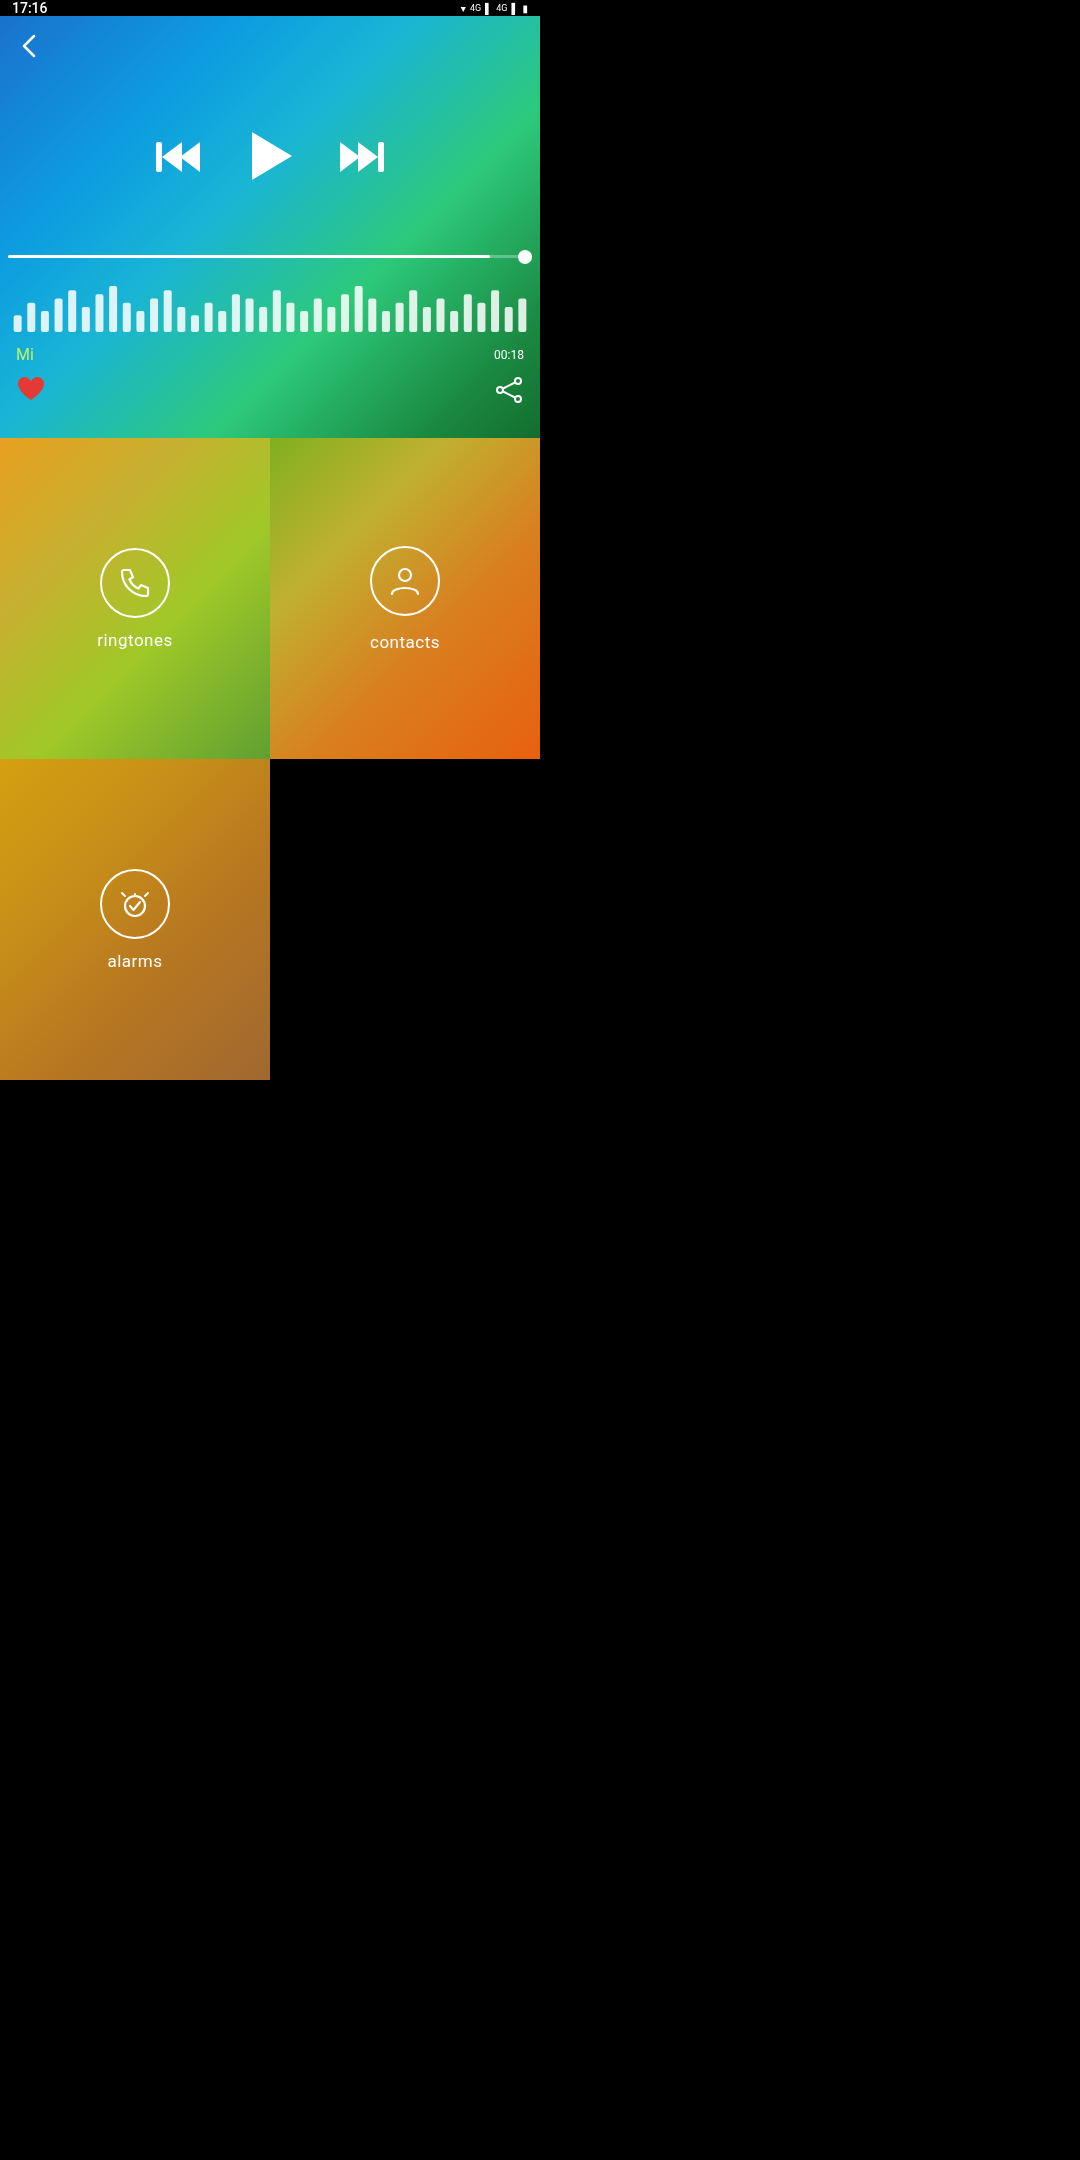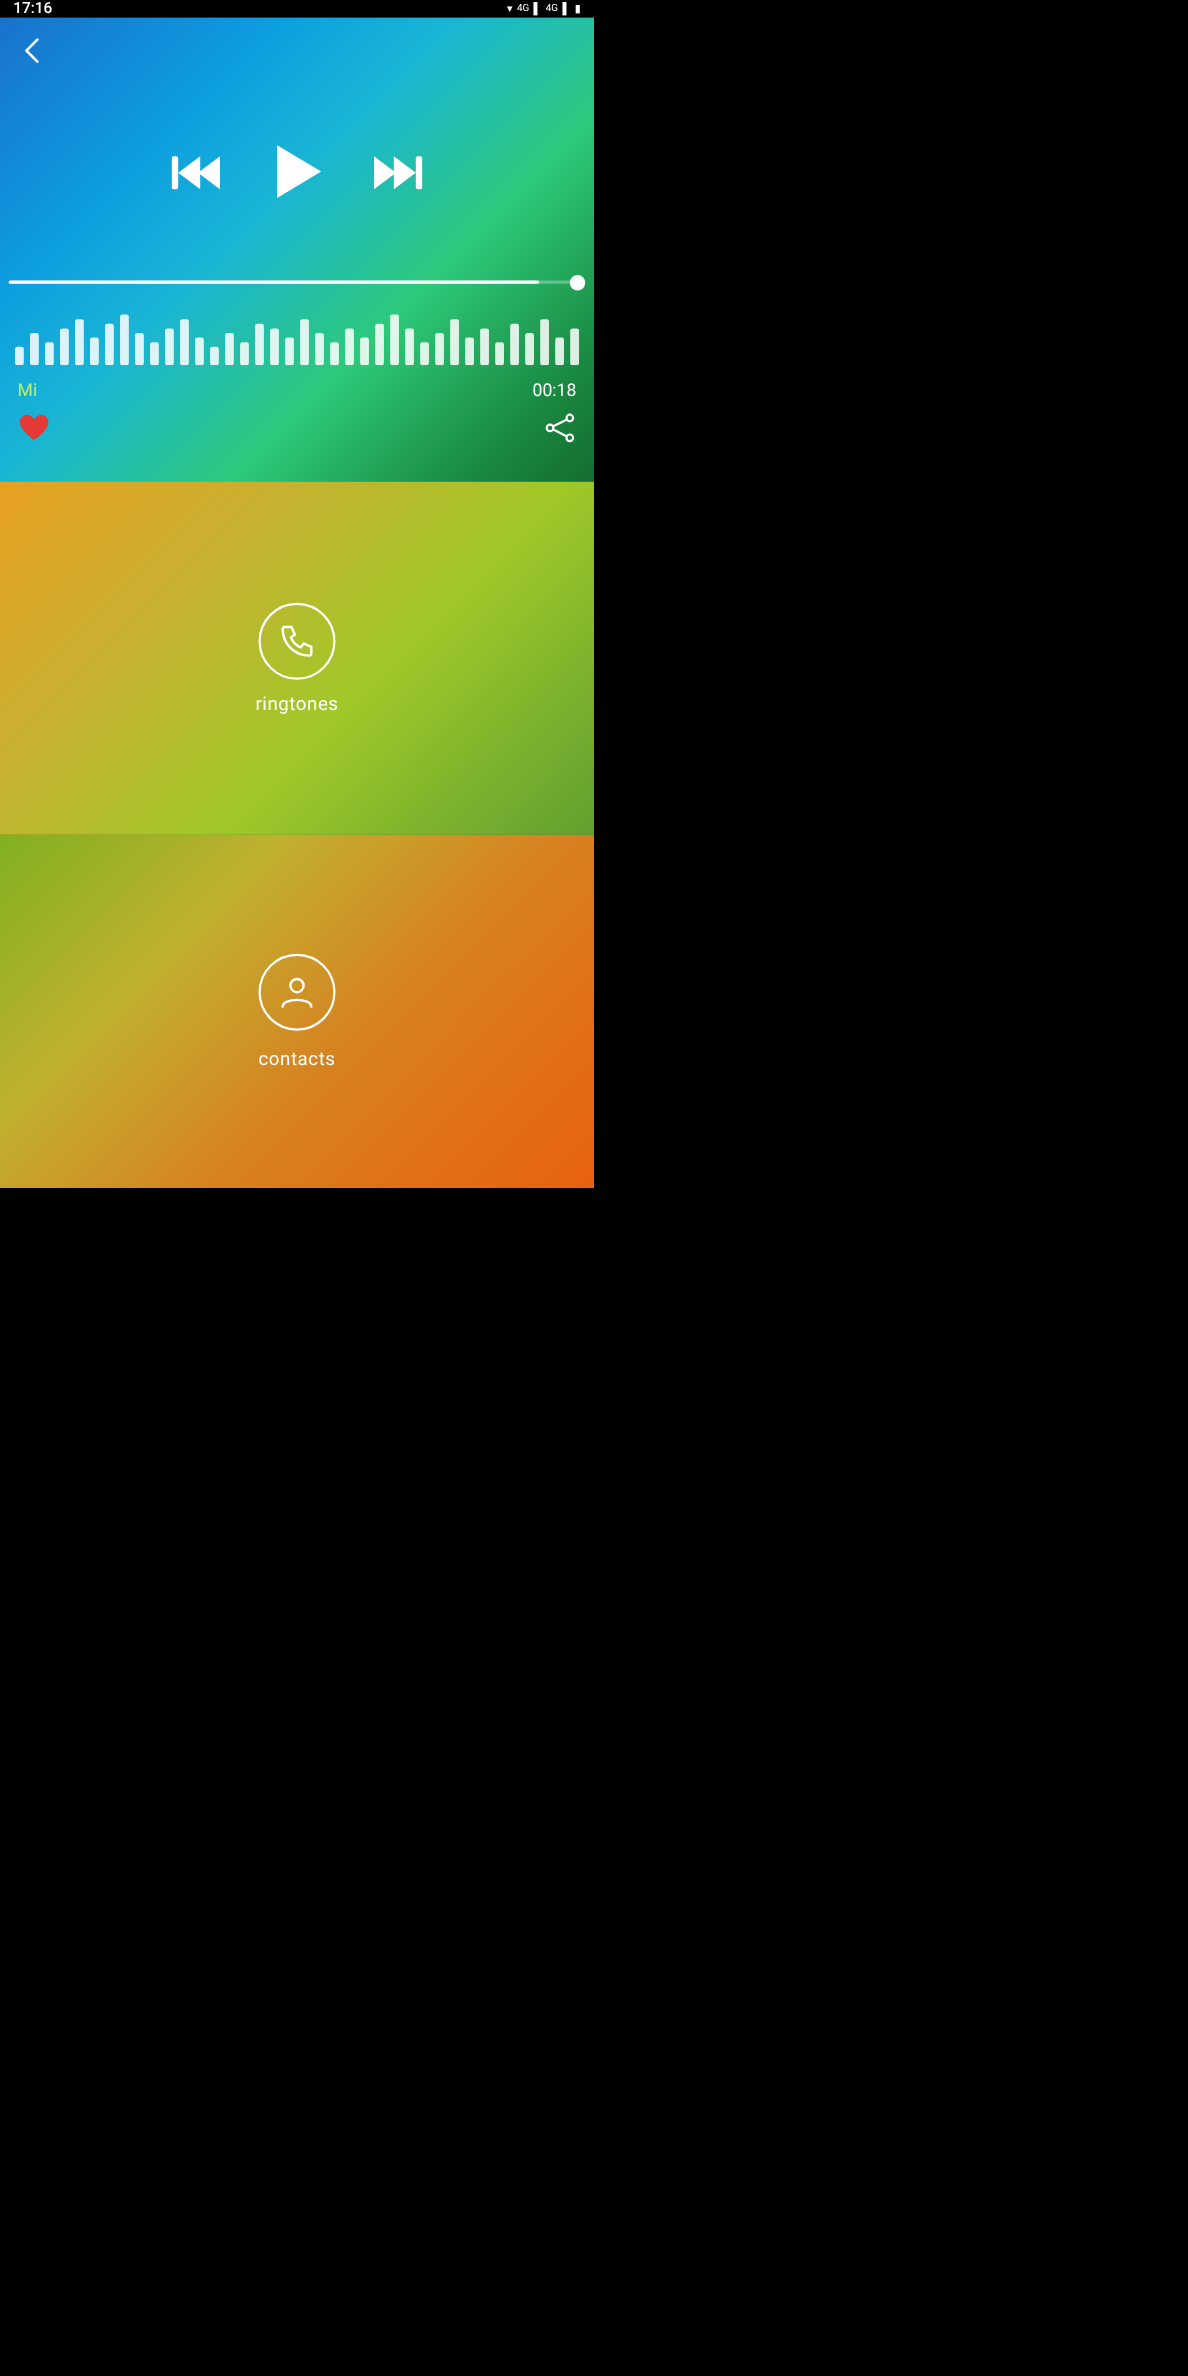--- a/index.html
+++ b/index.html
@@ -141,21 +141,21 @@
       align-items: center;
       justify-content: space-between;
     }
     #track-name {
       color: #bef264;
       font-size: 16px;
       font-weight: 400;
     }
     #track-duration {
       color: #fff;
-      font-size: 16px;
+      font-size: 12px;
     }
 
     
     #track-actions {
       position: absolute;
       top: 375px; left: 0; right: 0;
       z-index: 10;
       padding: 0 16px;
       display: flex;
       align-items: center;
@@ -171,21 +171,21 @@
       font-size: 26px;
       cursor: pointer;
     }
 
     
     #bottom-grid {
       position: absolute;
       top: 438px; left: 0; right: 0;
       height: 642px;
       display: grid;
-      grid-template-columns: 1fr;
+      grid-template-columns: 1fr 1fr;
       grid-template-rows: 1fr 1fr;
       z-index: 5;
     }
 
     .quadrant {
       display: flex;
       flex-direction: column;
       align-items: center;
       justify-content: center;
       gap: 12px;
@@ -374,14 +374,31 @@
   <div class="quadrant" id="q-contacts">
     <div class="quadrant-icon">
       <svg class="quad-svg" viewBox="0 0 34 34">
         <circle cx="17" cy="11" r="6" stroke="#fff" stroke-width="2.2" fill="none"></circle>
         <path d="M4 30 c0-8 26-8 26 0" stroke="#fff" stroke-width="2.2" fill="none" stroke-linecap="round"></path>
       </svg>
     </div>
     <span class="quadrant-label">contacts</span>
   </div>
 
+  <div class="quadrant" id="q-alarms">
+    <div class="quadrant-icon">
+      <svg class="quad-svg" viewBox="0 0 34 34">
+
+        <circle cx="17" cy="19" r="10" stroke="#fff" stroke-width="2.2" fill="none"></circle>
+
+        <polyline points="12,19 15.5,23 22,15" stroke="#fff" stroke-width="2.2" fill="none" stroke-linecap="round" stroke-linejoin="round"></polyline>
+
+        <line x1="7" y1="9" x2="4" y2="6" stroke="#fff" stroke-width="2" stroke-linecap="round"></line>
+
+        <line x1="27" y1="9" x2="30" y2="6" stroke="#fff" stroke-width="2" stroke-linecap="round"></line>
+
+        <line x1="17" y1="9" x2="17" y2="7" stroke="#fff" stroke-width="2" stroke-linecap="round"></line>
+      </svg>
+    </div>
+    <span class="quadrant-label">alarms</span>
+  </div>
 
 </div>
 
 </body></html>

